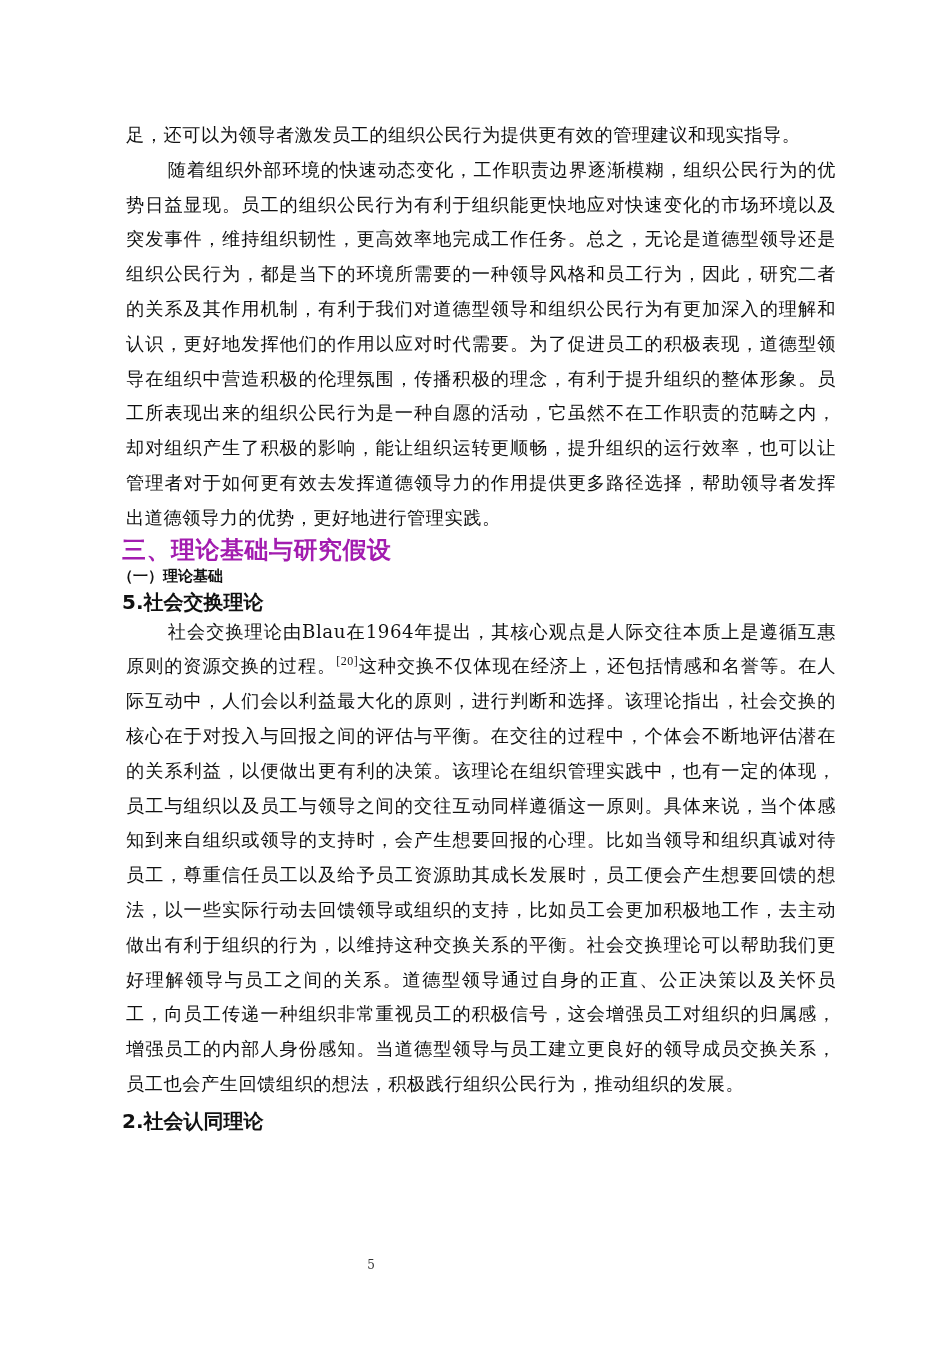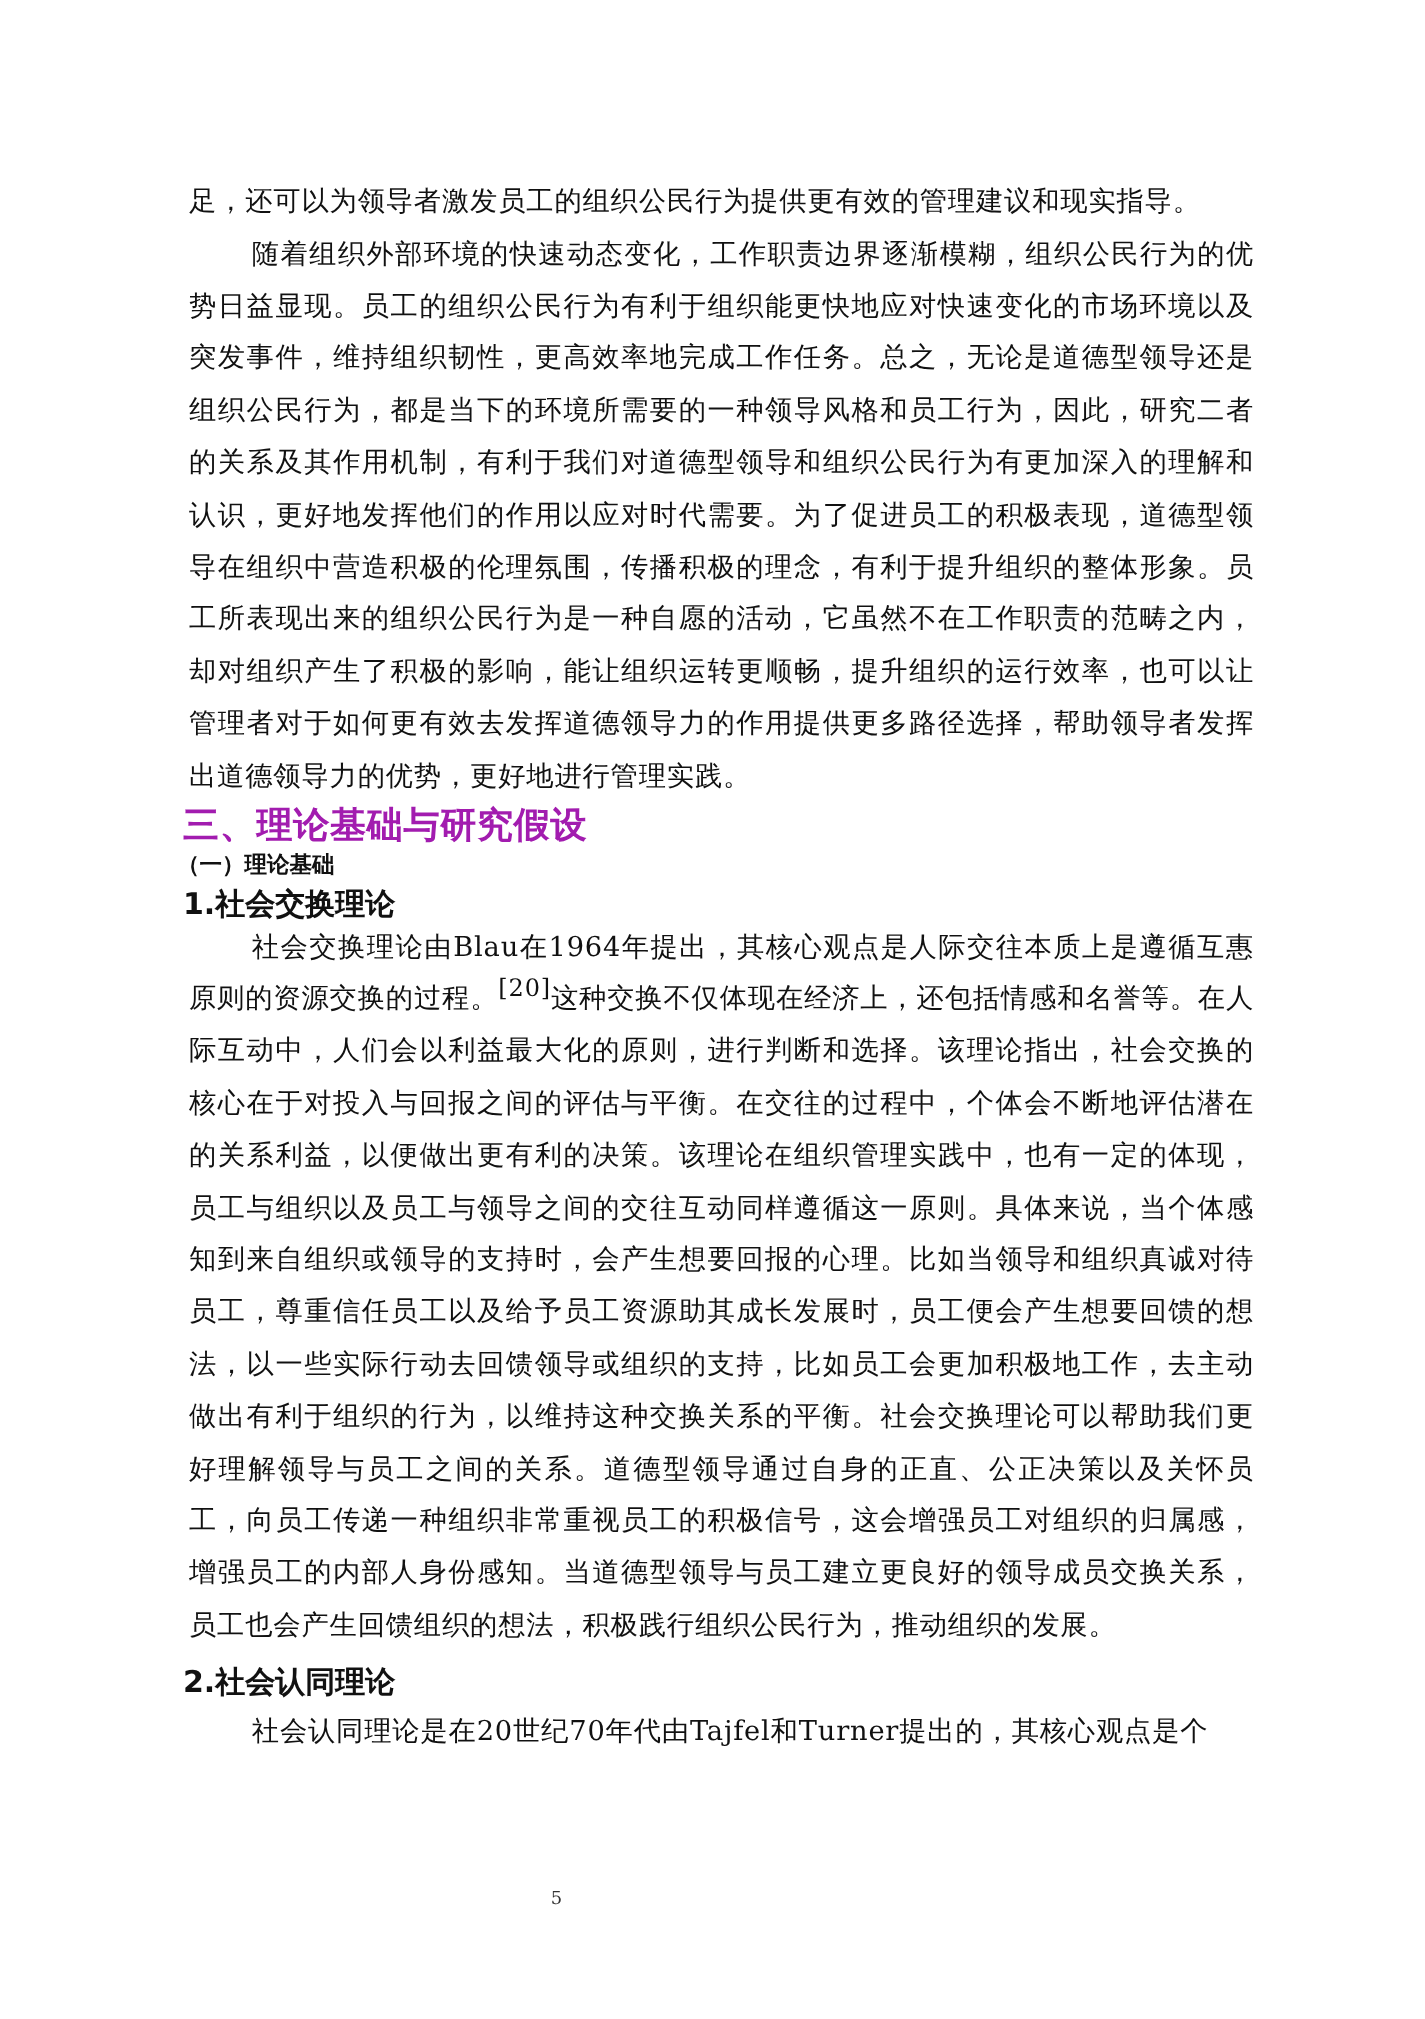--- a/index.html
+++ b/index.html
@@ -26,38 +26,37 @@
     font-family: "DejaVu Sans", "Liberation Sans", sans-serif;
     font-weight: bold; font-size: 15px; line-height: 25px;
     color: #111; margin: 0; margin-left: -8px;
   }
   .h3 {
     font-family: "DejaVu Sans", "Liberation Sans", sans-serif;
     font-weight: bold; font-size: 20px; line-height: 26px;
     color: #111; margin: 0; margin-left: -4px;
   }
   .h3b { margin-top: 6px; margin-bottom: 4px; }
-  sup { font-size: 16px; line-height: 0; vertical-align: 7px; }
+  sup { font-size: 12px; line-height: 0; vertical-align: 7px; font-family: Liberation Serif, serif; }
   .pagenum {
     position: absolute; left: 0; width: 742px; top: 1258px; text-align: center;
     font-family: "DejaVu Serif", "Liberation Serif", serif; font-size: 12px; color: #333;
   }
 </style>
 </head>
 <body>
 
 <div class="page">
   <div class="content">
     <p class="p">足，还可以为领导者激发员工的组织公民行为提供更有效的管理建议和现实指导。</p>
     <p class="p indent">随着组织外部环境的快速动态变化，工作职责边界逐渐模糊，组织公民行为的优势日益显现。员工的组织公民行为有利于组织能更快地应对快速变化的市场环境以及突发事件，维持组织韧性，更高效率地完成工作任务。总之，无论是道德型领导还是组织公民行为，都是当下的环境所需要的一种领导风格和员工行为，因此，研究二者的关系及其作用机制，有利于我们对道德型领导和组织公民行为有更加深入的理解和认识，更好地发挥他们的作用以应对时代需要。为了促进员工的积极表现，道德型领导在组织中营造积极的伦理氛围，传播积极的理念，有利于提升组织的整体形象。员工所表现出来的组织公民行为是一种自愿的活动，它虽然不在工作职责的范畴之内，却对组织产生了积极的影响，能让组织运转更顺畅，提升组织的运行效率，也可以让管理者对于如何更有效去发挥道德领导力的作用提供更多路径选择，帮助领导者发挥出道德领导力的优势，更好地进行管理实践。</p>
 
     <h1 class="h1">三、理论基础与研究假设</h1>
     <h2 class="h2">（一）理论基础</h2>
-    <h3 class="h3">1.社会交换理论</h3>
+    <h3 class="h3">5.社会交换理论</h3>
 
     <p class="p indent"><span>社会交换理论由Blau在1964年提出，其核心观点是人际交往本质上是遵循互惠原则的资源交换的过程。</span><sup>[20]</sup><span>这种交换不仅体现在经济上，还包括情感和名誉等。在人际互动中，人们会以利益最大化的原则，进行判断和选择。该理论指出，社会交换的核心在于对投入与回报之间的评估与平衡。在交往的过程中，个体会不断地评估潜在的关系利益，以便做出更有利的决策。该理论在组织管理实践中，也有一定的体现，员工与组织以及员工与领导之间的交往互动同样遵循这一原则。具体来说，当个体感知到来自组织或领导的支持时，会产生想要回报的心理。比如当领导和组织真诚对待员工，尊重信任员工以及给予员工资源助其成长发展时，员工便会产生想要回馈的想法，以一些实际行动去回馈领导或组织的支持，比如员工会更加积极地工作，去主动做出有利于组织的行为，以维持这种交换关系的平衡。社会交换理论可以帮助我们更好理解领导与员工之间的关系。道德型领导通过自身的正直、公正决策以及关怀员工，向员工传递一种组织非常重视员工的积极信号，这会增强员工对组织的归属感，增强员工的内部人身份感知。当道德型领导与员工建立更良好的领导成员交换关系，员工也会产生回馈组织的想法，积极践行组织公民行为，推动组织的发展。</span></p>
 
     <h3 class="h3 h3b">2.社会认同理论</h3>
-    <p class="p indent">社会认同理论是在20世纪70年代由Tajfel和Turner提出的，其核心观点是个</p>
   </div>
 
   <div class="pagenum">5</div>
 </div>
 
 </body></html>

